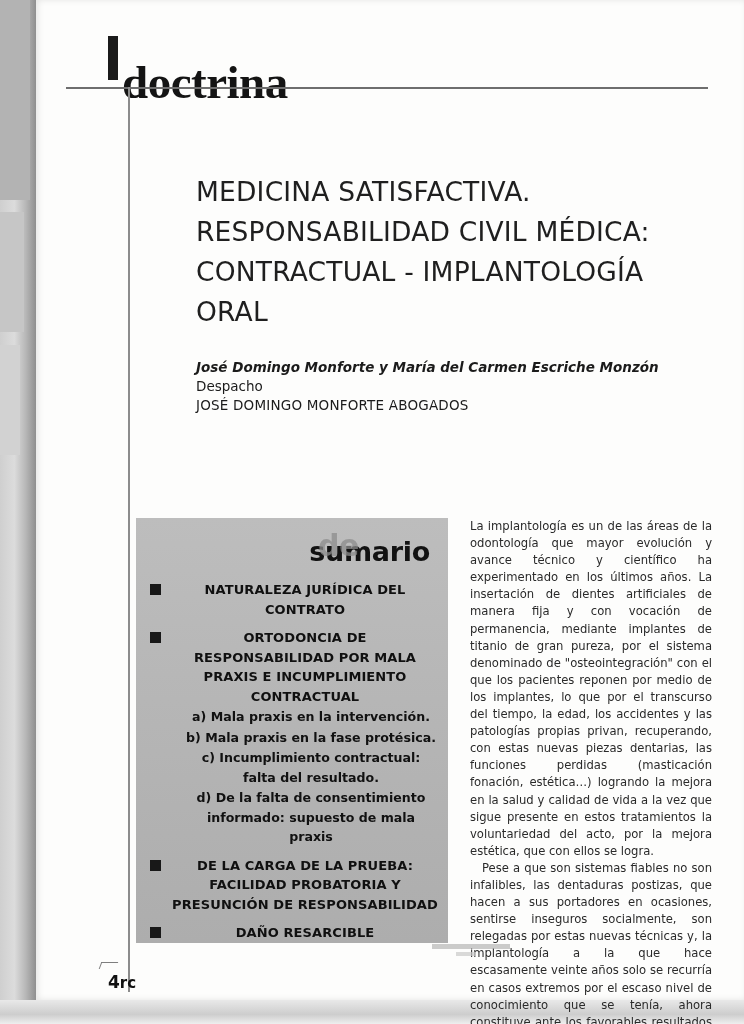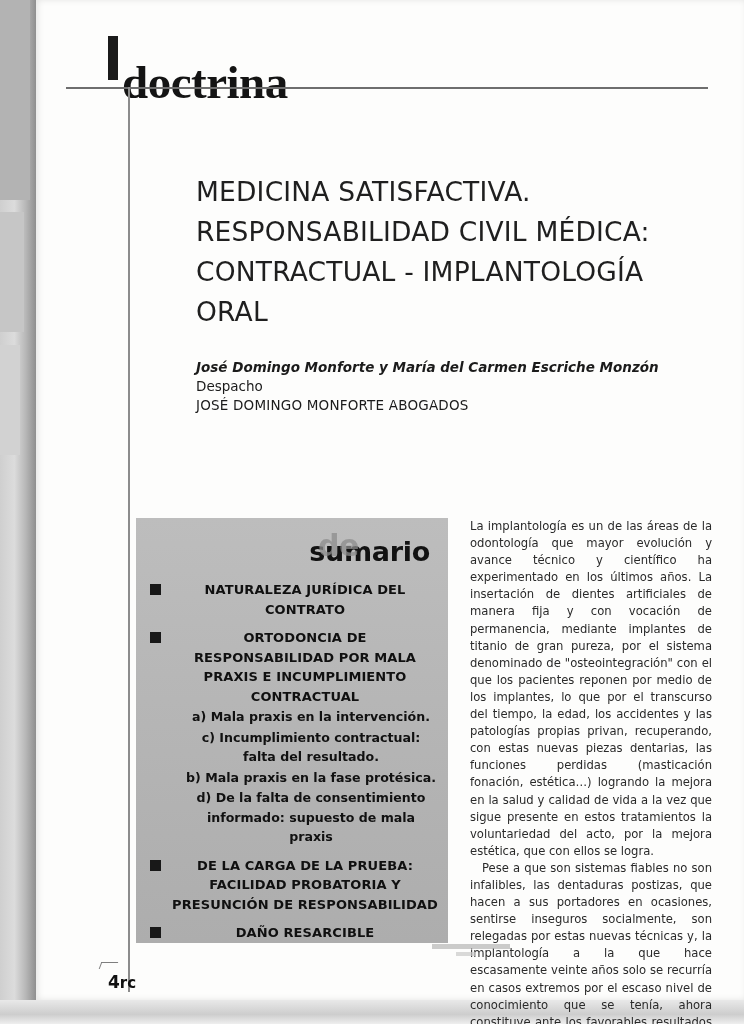--- a/index.html
+++ b/index.html
@@ -264,22 +264,22 @@
 
       <div class="sum-item">
         <span class="sum-bullet"></span>
         <div class="sum-title">NATURALEZA JURÍDICA DEL CONTRATO</div>
       </div>
 
       <div class="sum-item">
         <span class="sum-bullet"></span>
         <div class="sum-title">ORTODONCIA DE RESPONSABILIDAD POR MALA PRAXIS E INCUMPLIMIENTO CONTRACTUAL</div>
         <div class="sum-sub">a) Mala praxis en la intervención.</div>
+        <div class="sum-sub">b) Mala praxis en la fase protésica.</div>
         <div class="sum-sub">c) Incumplimiento contractual: falta del resultado.</div>
-        <div class="sum-sub">b) Mala praxis en la fase protésica.</div>
         <div class="sum-sub">d) De la falta de consentimiento informado: supuesto de mala praxis</div>
       </div>
 
       <div class="sum-item">
         <span class="sum-bullet"></span>
         <div class="sum-title">DE LA CARGA DE LA PRUEBA: FACILIDAD PROBATORIA Y PRESUNCIÓN DE RESPONSABILIDAD</div>
       </div>
 
       <div class="sum-item">
         <span class="sum-bullet"></span>

